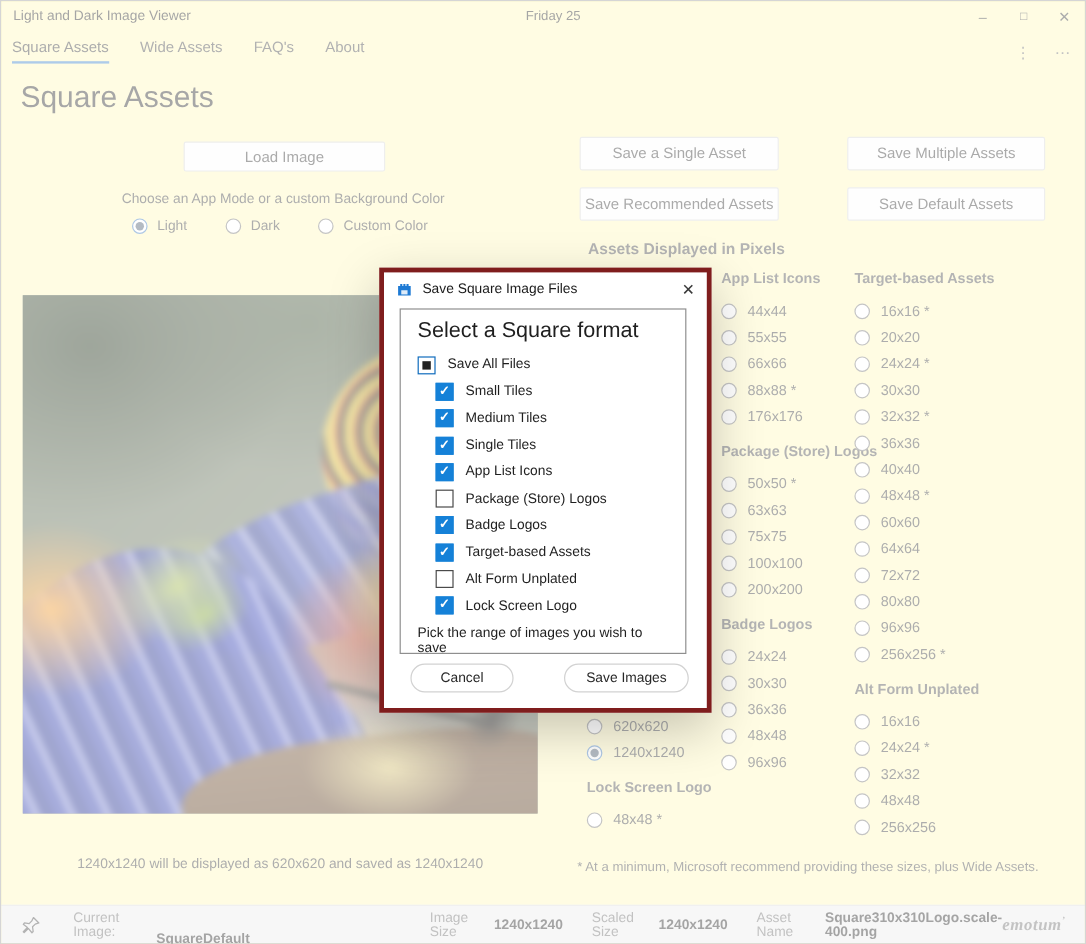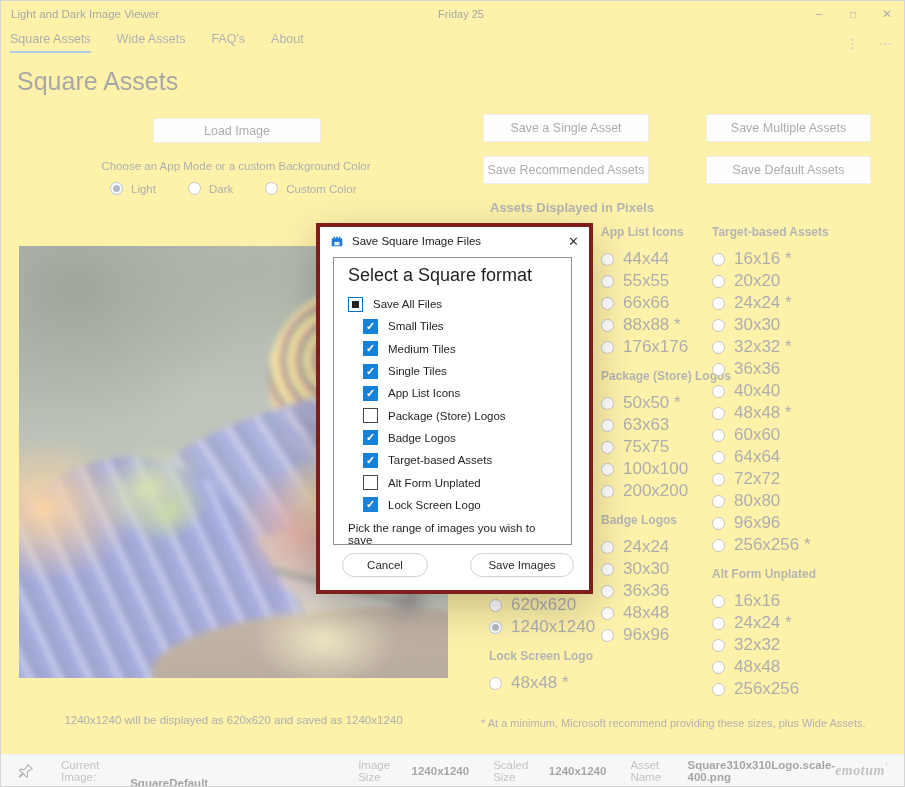--- a/index.html
+++ b/index.html
@@ -1,18 +1,18 @@
 <!DOCTYPE html>
 <html><head>
 <meta charset="utf-8">
 <style>
   html,body{margin:0;padding:0;background:#e8e8e8;}
   *{box-sizing:border-box;}
   .window{
-    position:relative;width:905px;height:787px;background:#fde047;
+    position:relative;width:905px;height:787px;background:#fef9c3;
     font-family:"Liberation Sans",sans-serif;overflow:hidden;
     border:1px solid #d5d5d5;
   }
   
   .titlebar{position:absolute;left:0;top:0;width:100%;height:26px;display:flex;align-items:center;
     font-size:11.5px;color:#3c3c3c;}
   .tb-title{margin-left:10px;}
   .tb-clock{position:absolute;left:50%;transform:translateX(-50%);top:7px;font-size:11px;color:#3c3c3c;padding-left:17px;}
   .tb-controls{position:absolute;right:0;top:0;height:26px;display:flex;}
   .tb-btn{width:34px;height:26px;display:flex;align-items:center;justify-content:center;color:#4a4a4a;font-size:12px;cursor:default;}
@@ -44,21 +44,21 @@
   
   .radio{width:13px;height:13px;border:1.5px solid #818181;border-radius:50%;background:#fff;position:relative;flex:none;}
   .radio.state-true{border-color:#4f86c6;}
   .radio.state-true::after{content:"";position:absolute;inset:2px;border-radius:50%;background:#5c6b7d;}
   .col{position:absolute;}
   .col-a{left:488px;top:593px;}
   .col-b{left:600px;top:223px;}
   .col-c{left:711px;top:223px;}
   .grp-heading{font-size:12px;font-weight:700;color:#5c5c5c;height:16px;line-height:16px;margin:0 0 8px 0;}
   .grp-heading.later{margin-top:10px;}
-  .rrow{display:flex;align-items:center;gap:9px;height:22px;font-size:17px;color:#4d4d4d;}
+  .rrow{display:flex;align-items:center;gap:9px;height:22px;font-size:12px;color:#4d4d4d;}
   
   .photo{position:absolute;left:18px;top:245px;width:429px;height:432px;overflow:hidden;background:#75806a;}
   .ph{position:absolute;}
   .blurwrap{position:absolute;inset:-12px;filter:blur(3px);}
   .l-base{inset:0;background:
     radial-gradient(55% 45% at 15% 12%, rgba(42,58,36,0.95), rgba(42,58,36,0) 70%),
     radial-gradient(45% 40% at 55% 8%, rgba(70,88,60,0.85), rgba(70,88,60,0) 70%),
     radial-gradient(50% 55% at 96% 40%, rgba(128,102,76,0.85), rgba(128,102,76,0) 70%),
     radial-gradient(45% 40% at 62% 85%, rgba(188,170,158,0.9), rgba(188,170,158,0) 75%),
     linear-gradient(135deg,#5f6e55,#7b8570 55%,#8d927e);}

